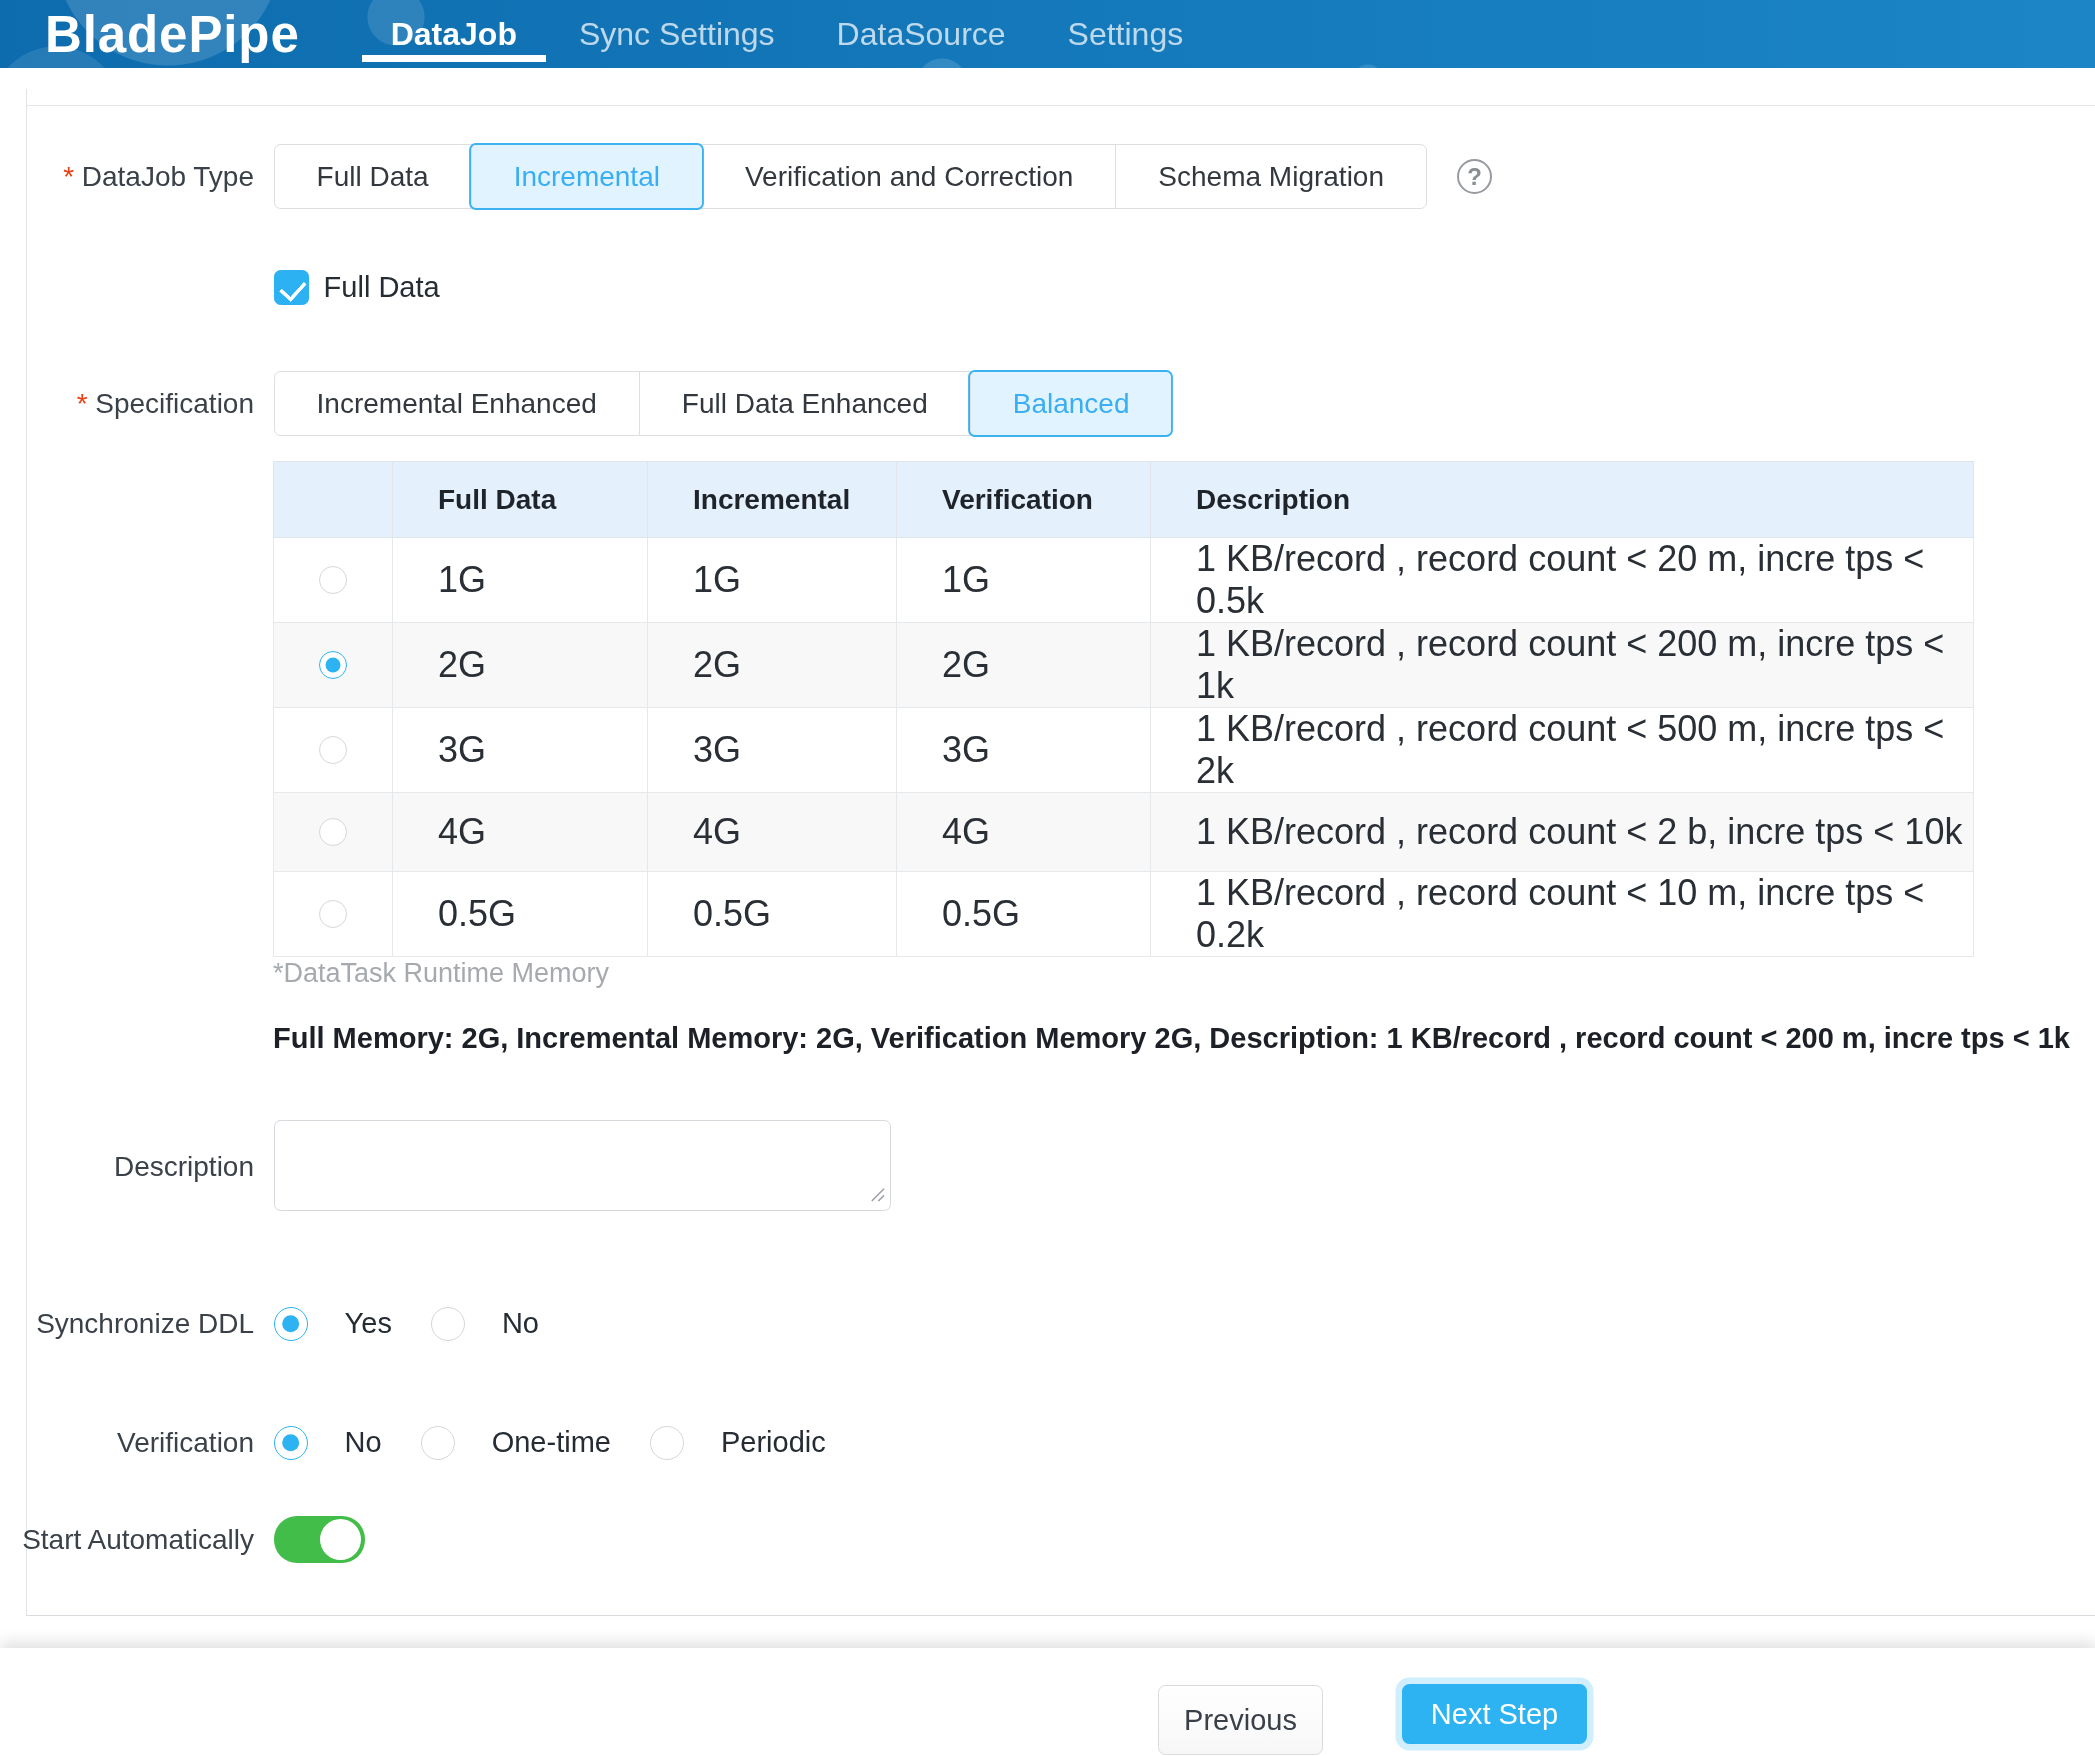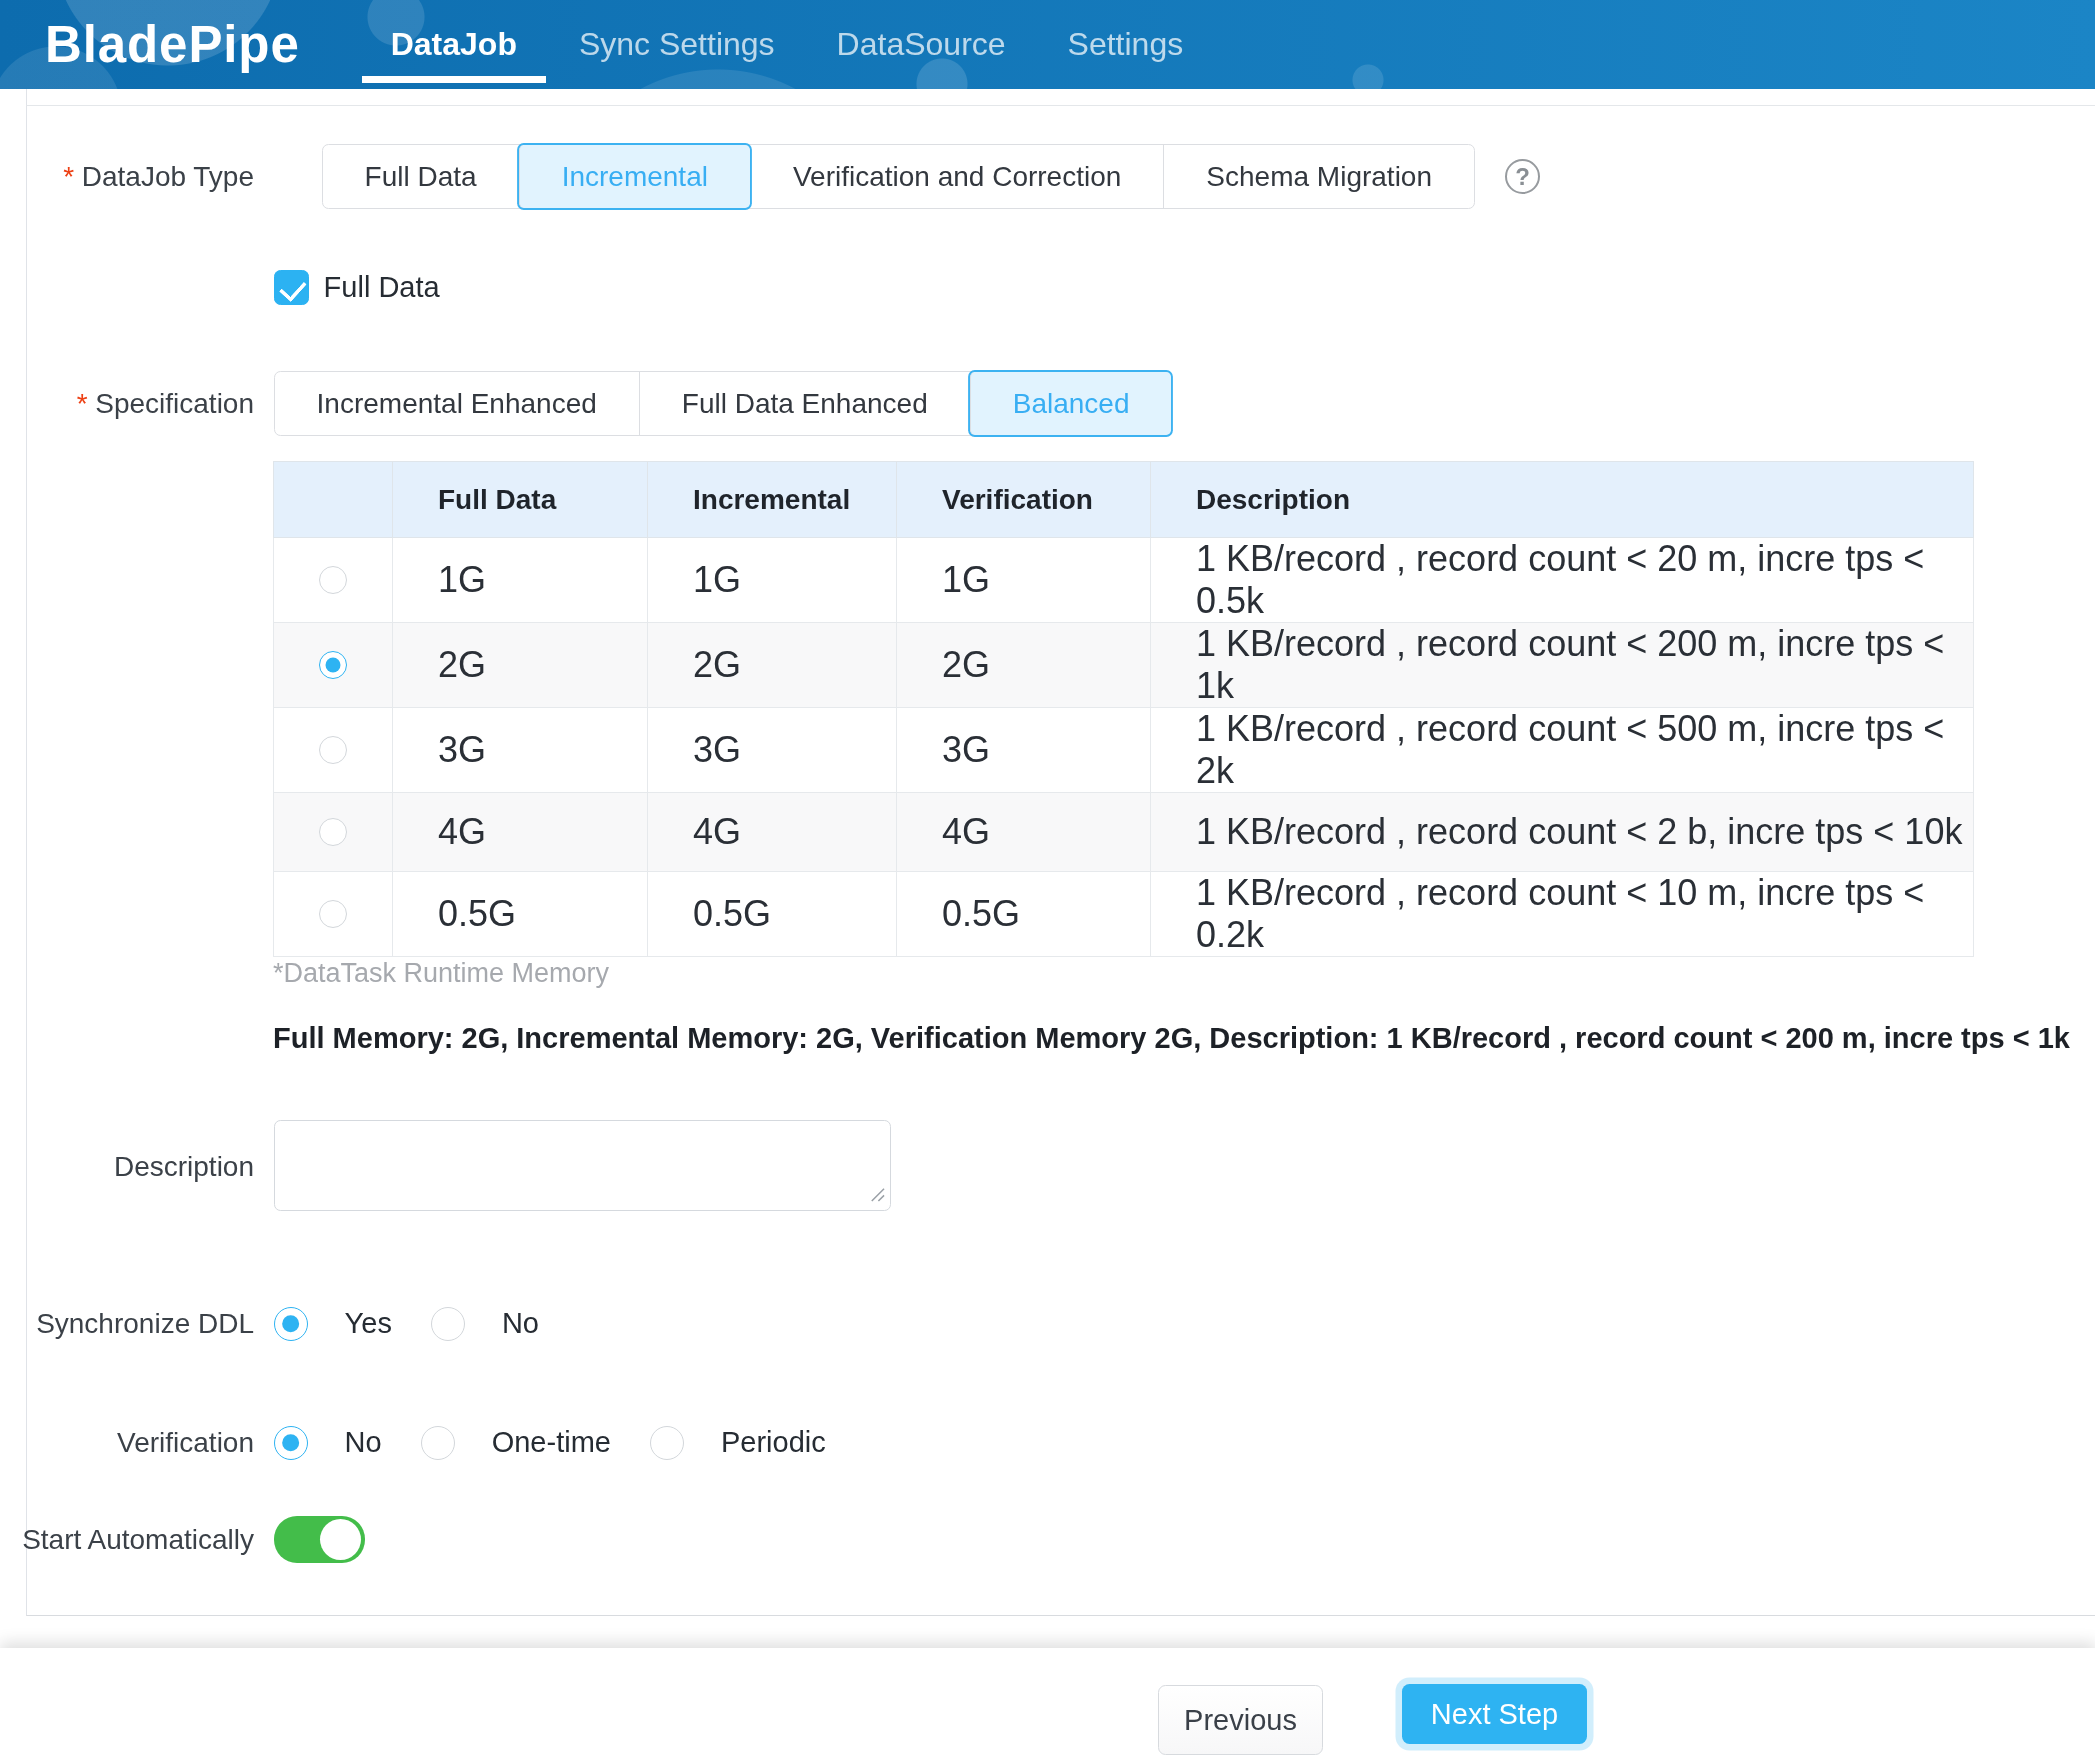--- a/index.html
+++ b/index.html
@@ -1,21 +1,21 @@
 <!DOCTYPE html>
 <html style="font-size:15px"><head>
 <meta charset="utf-8">
 <style>
   * { margin:0; padding:0; box-sizing:border-box; }
   html,body { width:2096px; height:1756px; background:#fff; overflow:hidden;
               font-family:"Liberation Sans", sans-serif; }
   #page { position:relative; width:2096px; height:1756px; background:#fff; }
 
   
-  #header { position:absolute; top:0; left:0; width:100%; height:89px; display:flex; align-items:center;
+  #header { position:absolute; top:0; left:0; width:100%; height:68px; display:flex; align-items:center;
     background:
       radial-gradient(circle at 168px -47px, rgba(255,255,255,.15) 0 112px, transparent 113px),
       radial-gradient(circle at 396px 17px, rgba(255,255,255,.13) 0 28px, transparent 29px),
       radial-gradient(circle at 718px 233px, rgba(255,255,255,.10) 0 163px, transparent 164px),
       radial-gradient(circle at 942px 84px, rgba(255,255,255,.14) 0 25px, transparent 26px),
       radial-gradient(circle at 1368px 80px, rgba(255,255,255,.12) 0 15px, transparent 16px),
       radial-gradient(circle at 56px 112px, rgba(255,255,255,.10) 0 65px, transparent 66px),
       linear-gradient(90deg,#0d6cae,#1b85c6);
   }
   #logo { margin-left:45px; margin-right:60px; color:#fff; font-size:51px; font-weight:800; letter-spacing:0.9px; }
@@ -118,21 +118,21 @@
       <div class="nav-item active">DataJob</div>
       <div class="nav-item">Sync Settings</div>
       <div class="nav-item">DataSource</div>
       <div class="nav-item">Settings</div>
     </div>
   </div>
 
   <div id="strip"></div>
   <div id="card"></div>
 
-  <div class="form-row" style="top:144px; height:65px;gap:48px;">
+  <div class="form-row" style="top:144px; height:65px;">
     <div class="row-label"><span class="req">*</span><span>DataJob Type</span></div>
     <div class="controls">
       <div class="segmented">
         <div class="segment">Full Data</div>
         <div class="segment selected">Incremental</div>
         <div class="segment">Verification and Correction</div>
         <div class="segment">Schema Migration</div>
       </div>
       <div class="help-icon">?</div>
     </div>

